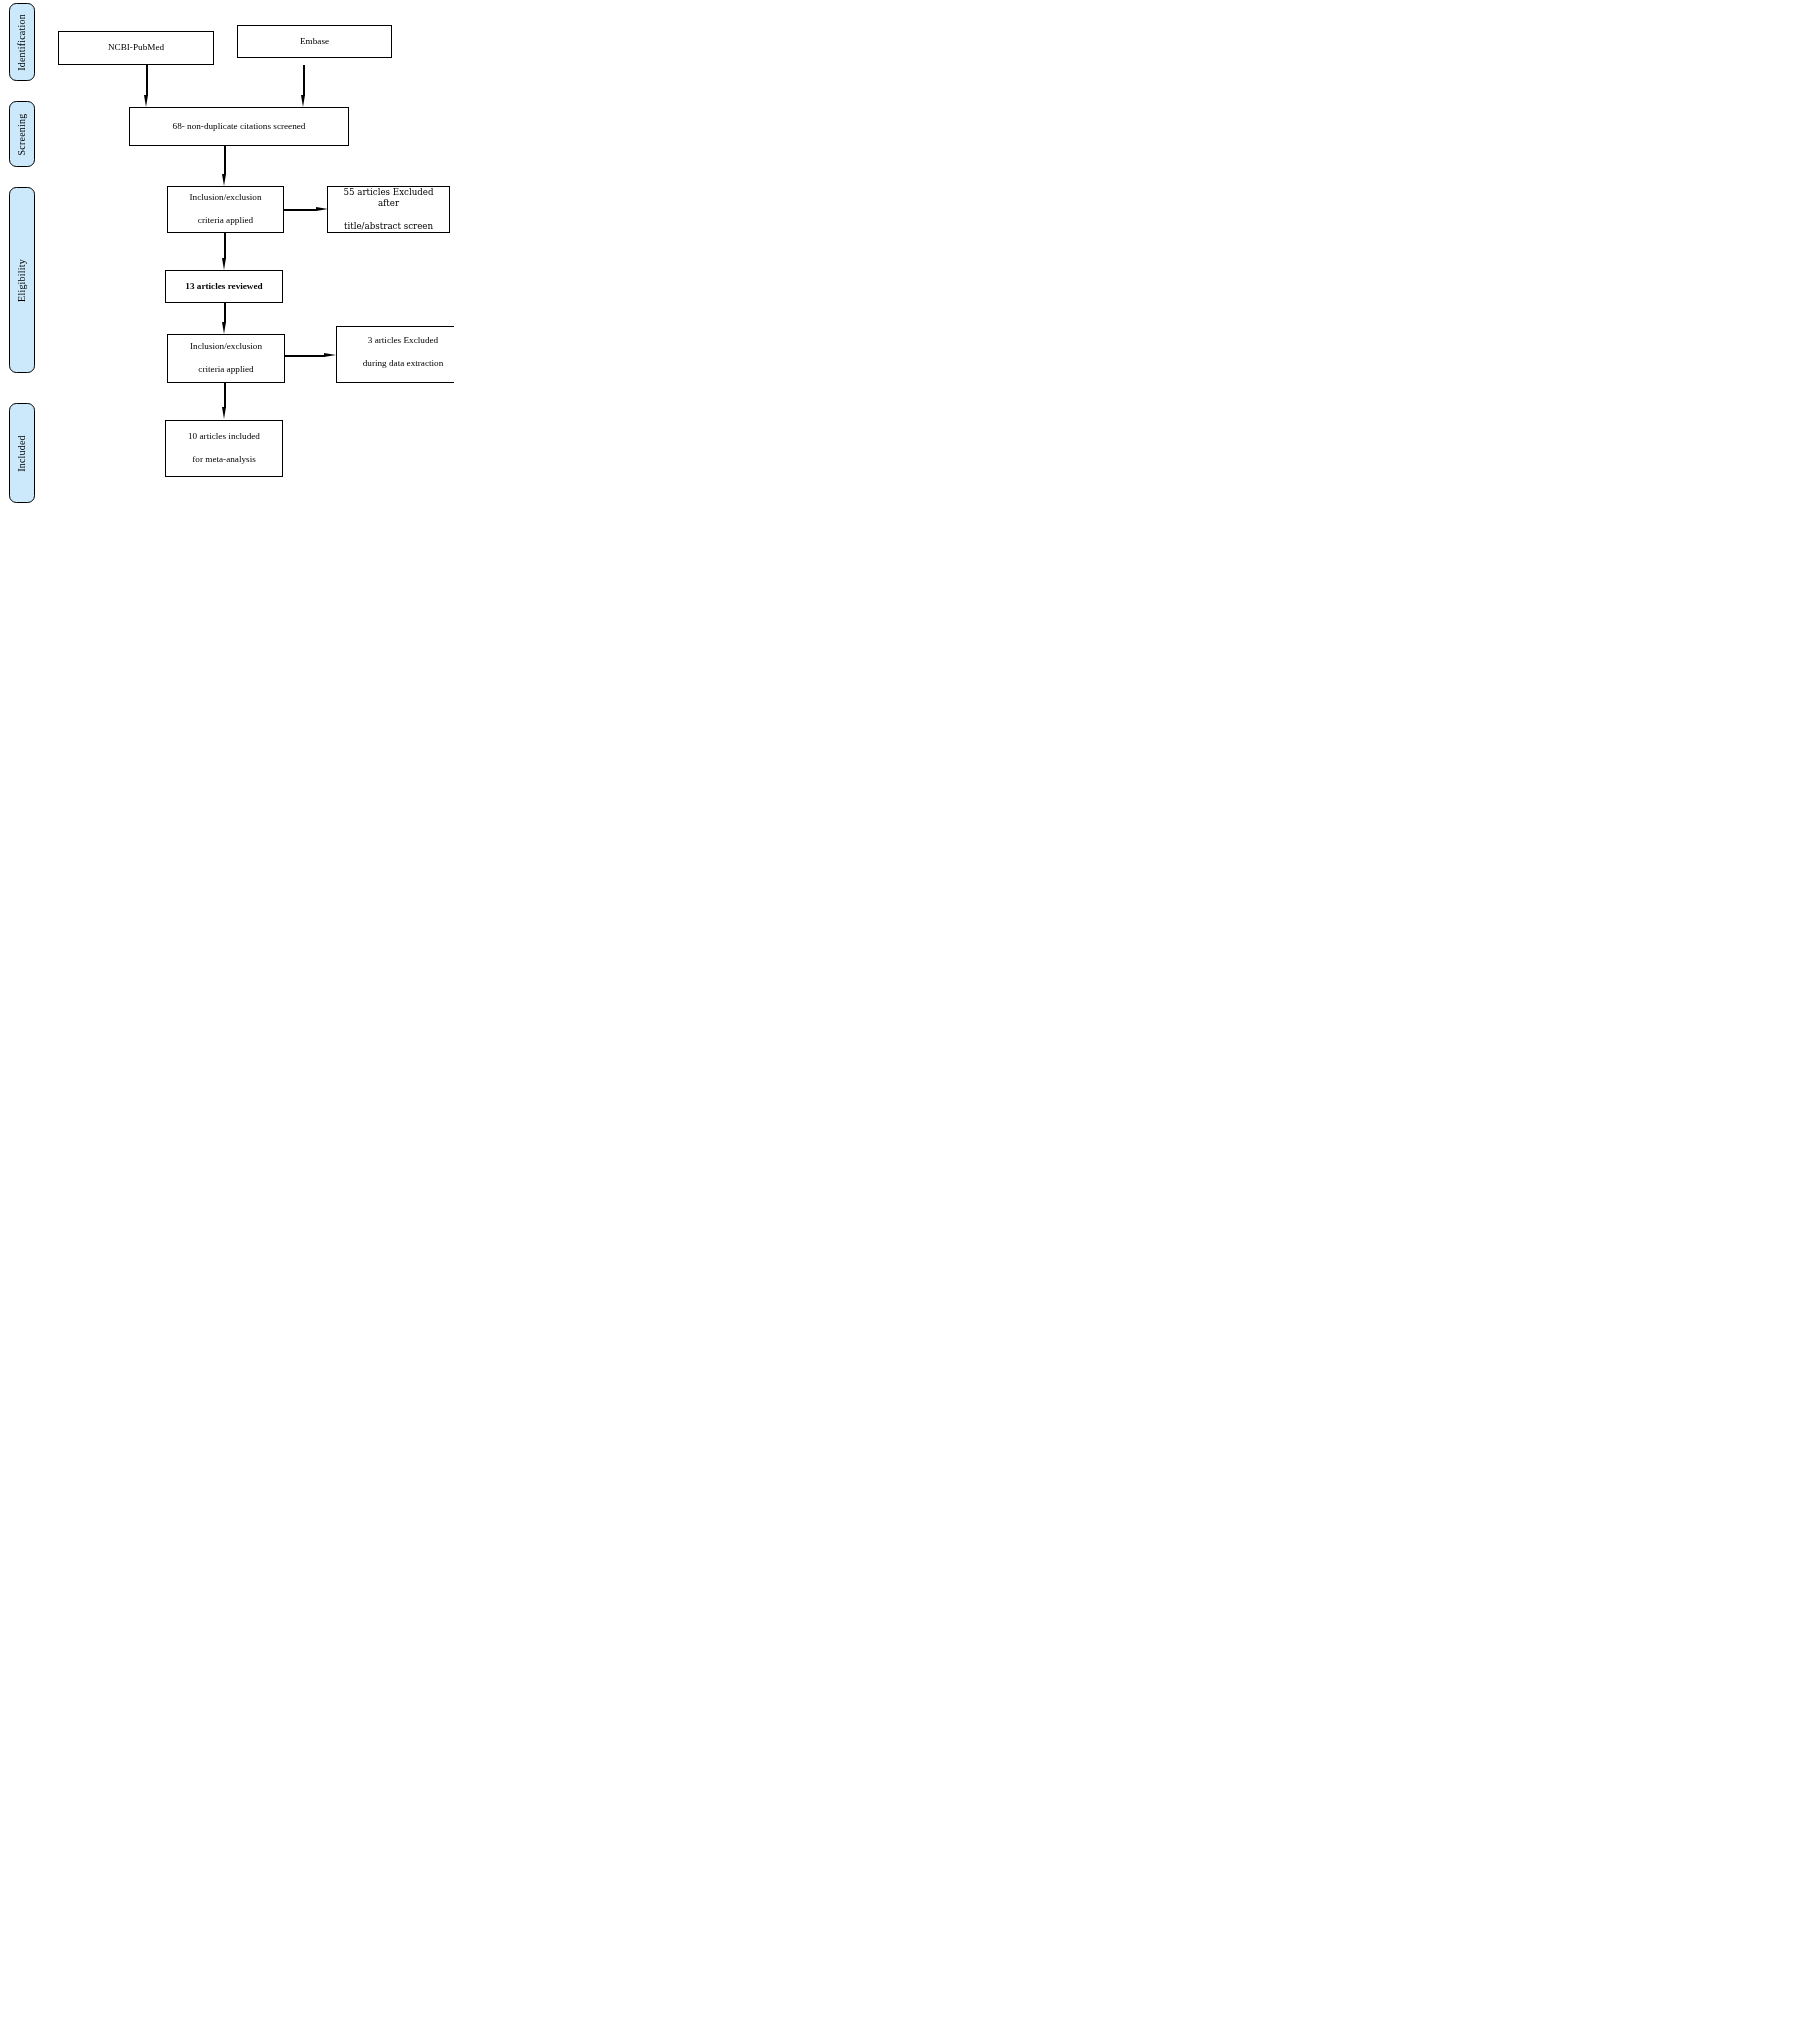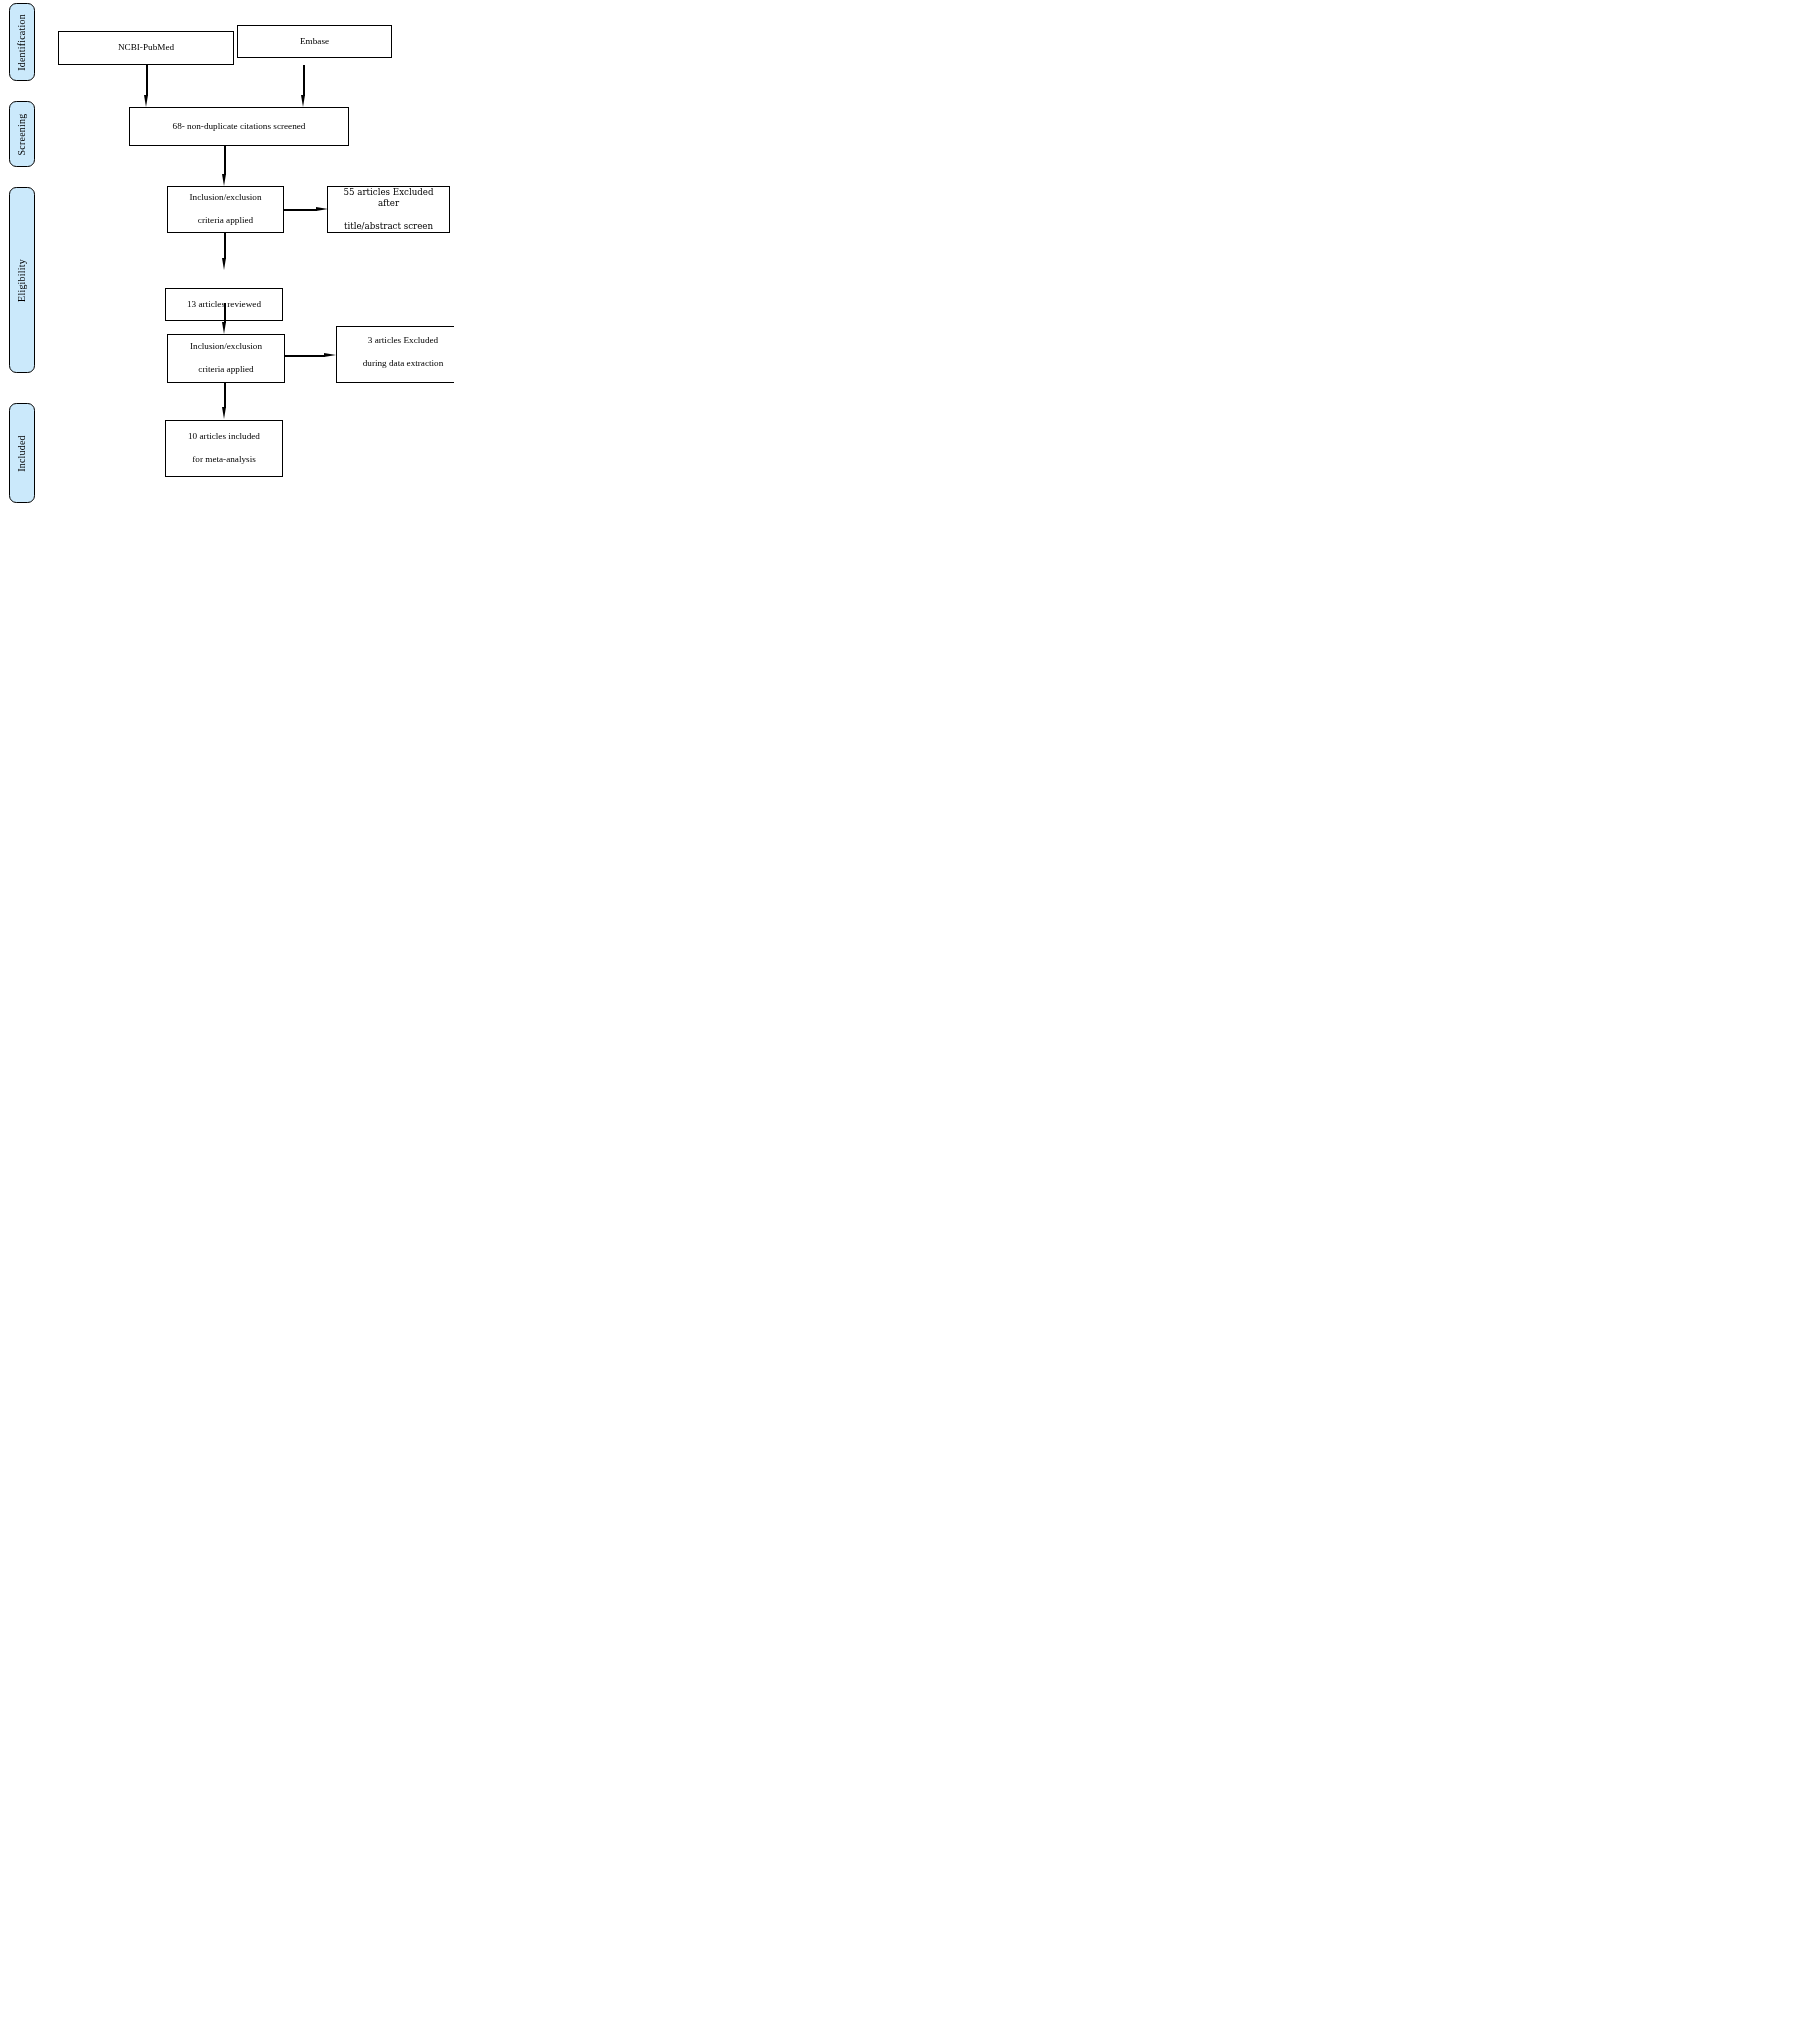--- a/index.html
+++ b/index.html
@@ -101,21 +101,21 @@
   <div class="stage" style="top:101px;height:66px;">
     <span class="vtext">Screening</span>
   </div>
   <div class="stage" style="top:187px;height:186px;">
     <span class="vtext">Eligibility</span>
   </div>
   <div class="stage" style="top:403px;height:100px;">
     <span class="vtext">Included</span>
   </div>
 
-  <div class="node" style="left:58px;top:31px;width:176px;height:34px;">
+  <div class="node" style="left:58px;top:31px;width:156px;height:34px;">
     <span class="line">NCBI-PubMed</span>
   </div>
 
   <div class="node" style="left:237px;top:25px;width:155px;height:33px;">
     <span class="line">Embase</span>
   </div>
 
   <div class="node" style="left:129px;top:107px;width:220px;height:39px;">
     <span class="line">68- non-duplicate citations screened</span>
   </div>
@@ -123,21 +123,21 @@
   <div class="node spread" style="left:167px;top:186px;width:117px;height:47px;">
     <span class="line">Inclusion/exclusion</span>
     <span class="line">criteria applied</span>
   </div>
 
   <div class="node spread alt-font" style="left:327px;top:186px;width:123px;height:47px;">
     <span class="line">55 articles Excluded after</span>
     <span class="line">title/abstract screen</span>
   </div>
 
-  <div class="node" style="left:165px;top:288px;width:118px;height:33px;">
+  <div class="node" style="left:165px;top:270px;width:118px;height:33px;font-weight:bold;">
     <span class="line">13 articles reviewed</span>
   </div>
 
   <div class="node spread" style="left:167px;top:334px;width:118px;height:49px;">
     <span class="line">Inclusion/exclusion</span>
     <span class="line">criteria applied</span>
   </div>
 
   <div class="node spread top-bias" style="left:336px;top:326px;width:134px;height:57px;">
     <span class="line">3 articles Excluded</span>

